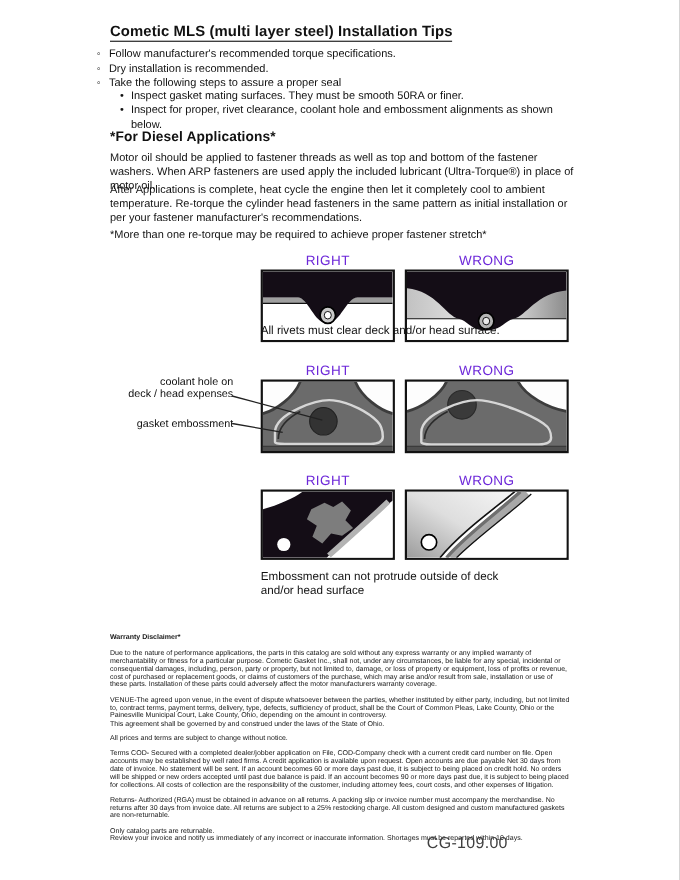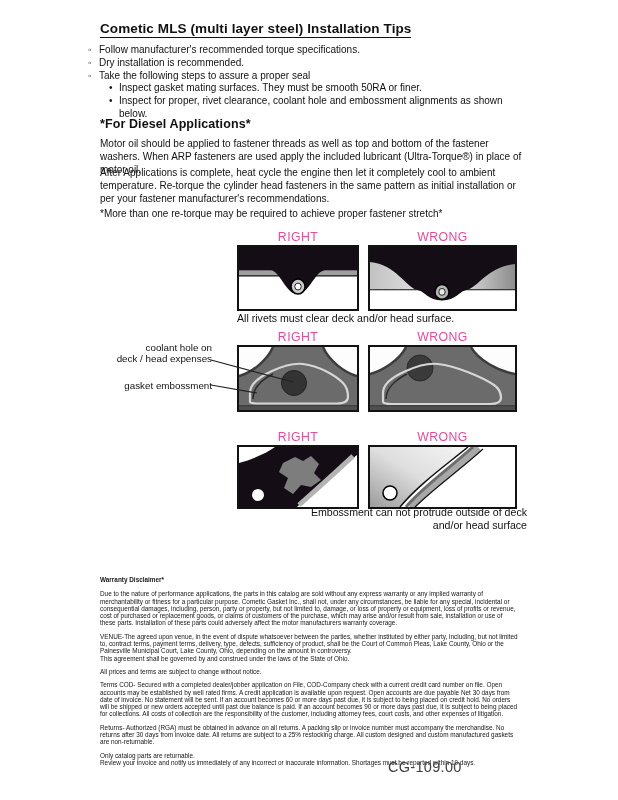--- a/index.html
+++ b/index.html
@@ -24,37 +24,37 @@
   .bullets{left:88px;top:44px;font-size:10px;line-height:12.8px;width:440px;}
   .bullet-row{display:flex;}
   .bullet-glyph{width:11px;flex:0 0 11px;text-align:left;font-size:10px;}
   .sub{margin-left:21px;}
   .sub .bullet-glyph{width:10px;flex:0 0 10px;}
   .heading{left:100px;top:117px;font-size:12.5px;font-weight:bold;letter-spacing:0.1px;}
   .para{left:100px;width:426px;font-size:10px;line-height:13.2px;}
   .p1{top:137px;}
   .p2{top:166px;}
   .note{top:207px;}
-  .dlabel{font-size:12.3px;color:#ec4899;text-align:center;letter-spacing:0.4px;}
+  .dlabel{font-size:12.3px;color:#6d28d9;text-align:center;letter-spacing:0.4px;}
   .r-label{left:237px;width:122px;}
   .w-label{left:368px;width:149px;}
   .row1-label{top:230px;}
   .row2-label{top:330px;}
   .row3-label{top:430px;}
   .dbox{border:2px solid #121212;background:#fff;}
   .rbox{left:237px;width:118px;}
   .wbox{left:368px;width:145px;}
   .row1-box{top:245px;height:62px;}
   .row2-box{top:345px;height:63px;}
   .row3-box{top:445px;height:60px;}
   .dbox svg{display:block;width:100%;height:100%;}
   .caption{left:237px;font-size:10.6px;line-height:12.5px;color:#111;width:290px;}
-  .cap1{top:312px;}
+  .cap1{top:295px;}
   .cap2{top:416px;}
-  .cap3{top:506px;text-align:right;}
+  .cap3{top:518px;}
   .side-label{font-size:9.8px;line-height:11.3px;text-align:right;color:#111;}
   .lbl-coolant{left:104px;top:342px;width:108px;}
   .lbl-emboss{left:96px;top:380px;width:116px;}
   .leader-svg{left:204px;top:347px;width:96px;height:54px;z-index:5;pointer-events:none;}
   .legal{left:100px;top:576px;width:418px;font-size:6.4px;line-height:7.3px;color:#161616;}
   .legal p{margin:0 0 6px 0;}
   .legal p.tight{margin:0;}
   .legal .lhead{font-weight:bold;margin:0 0 7px 0;}
   .footer-code{left:388px;top:759px;font-size:14.5px;color:#404040;letter-spacing:0.3px;}
 </style>

